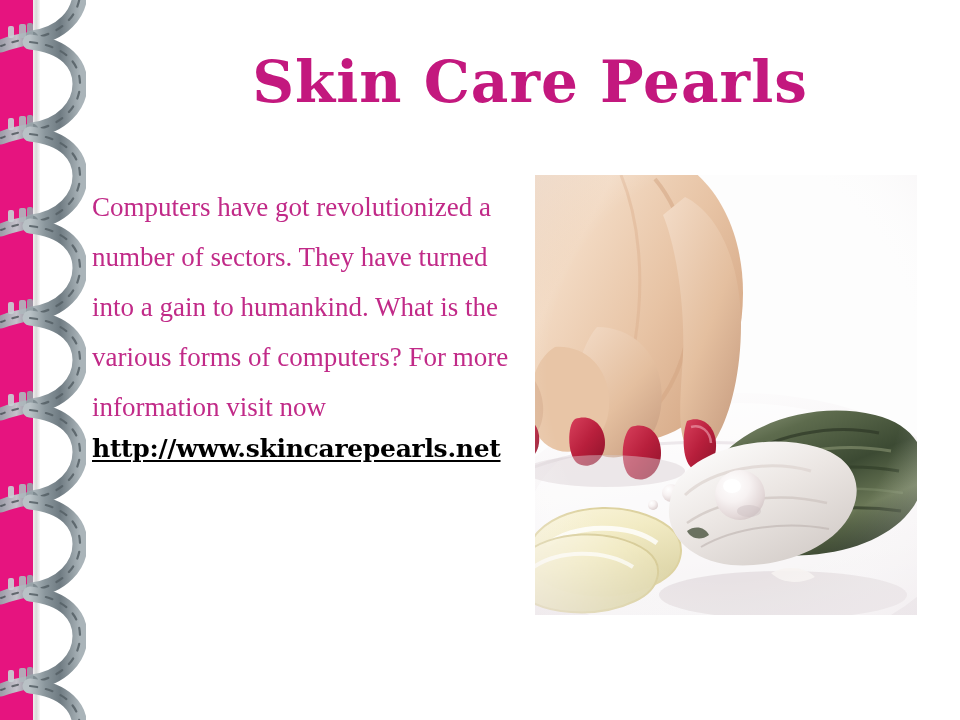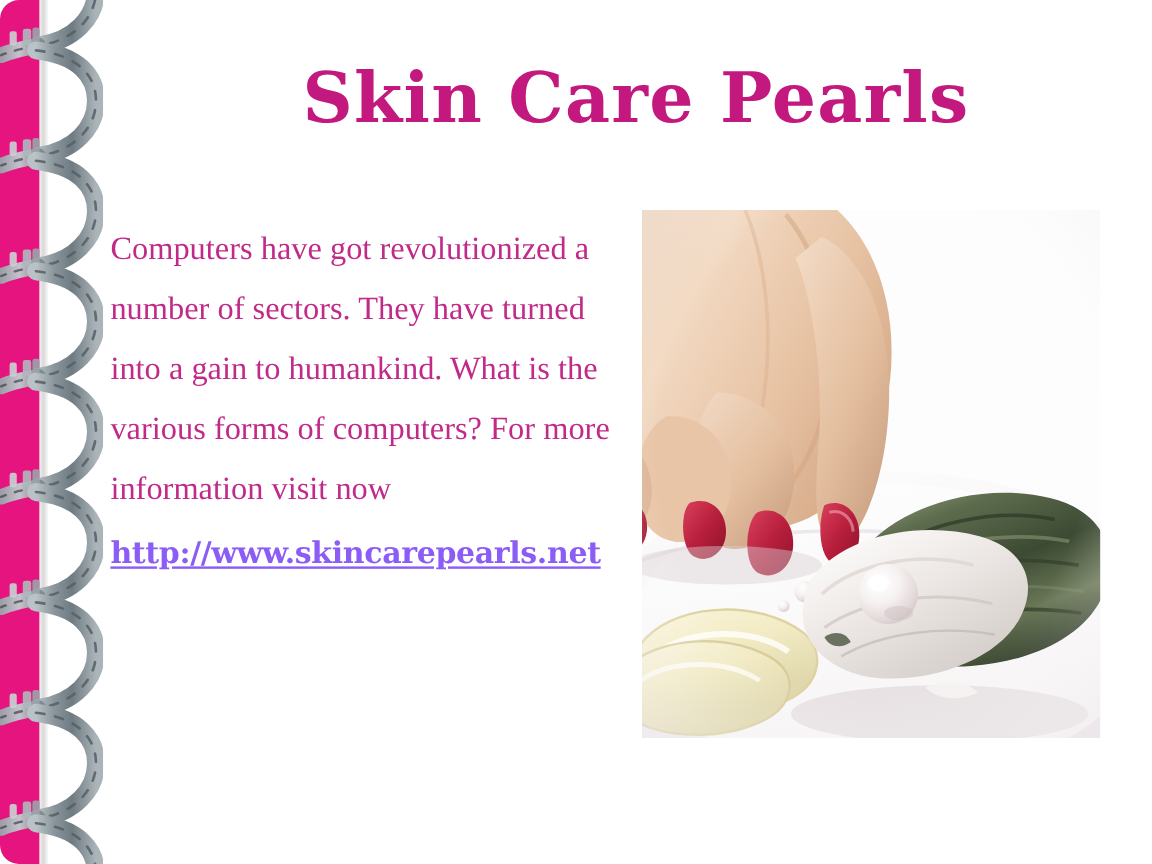--- a/index.html
+++ b/index.html
@@ -7,21 +7,20 @@
     padding: 0;
     background: #ffffff;
   }
   #slide {
     position: relative;
     width: 960px;
     height: 720px;
     background: #ffffff;
     overflow: hidden;
     font-family: "Liberation Serif", "DejaVu Serif", serif;
-    border-radius: 16px;
   }
 
   
   #binding {
     position: absolute;
     left: 0;
     top: 0;
     width: 86px;
     height: 720px;
     overflow: hidden;
@@ -76,26 +75,26 @@
   #body-paragraph {
     font-family: "Liberation Serif", "DejaVu Serif", serif;
     font-size: 27px;
     line-height: 50px;
     color: #C12A88;
     margin: 0;
     text-align: left;
   }
   #site-link {
     display: block;
-    margin-top: 14px;
+    margin-top: 2px;
     font-family: "DejaVu Serif", "Liberation Serif", serif;
     font-weight: bold;
     font-size: 25px;
     line-height: 30px;
-    color: #8b5cf6;
+    color: #000000;
     text-decoration: underline;
     text-decoration-thickness: 2px;
     text-underline-offset: 3px;
     letter-spacing: -0.3px;
     white-space: nowrap;
   }
 
   
   #photo {
     position: absolute;

